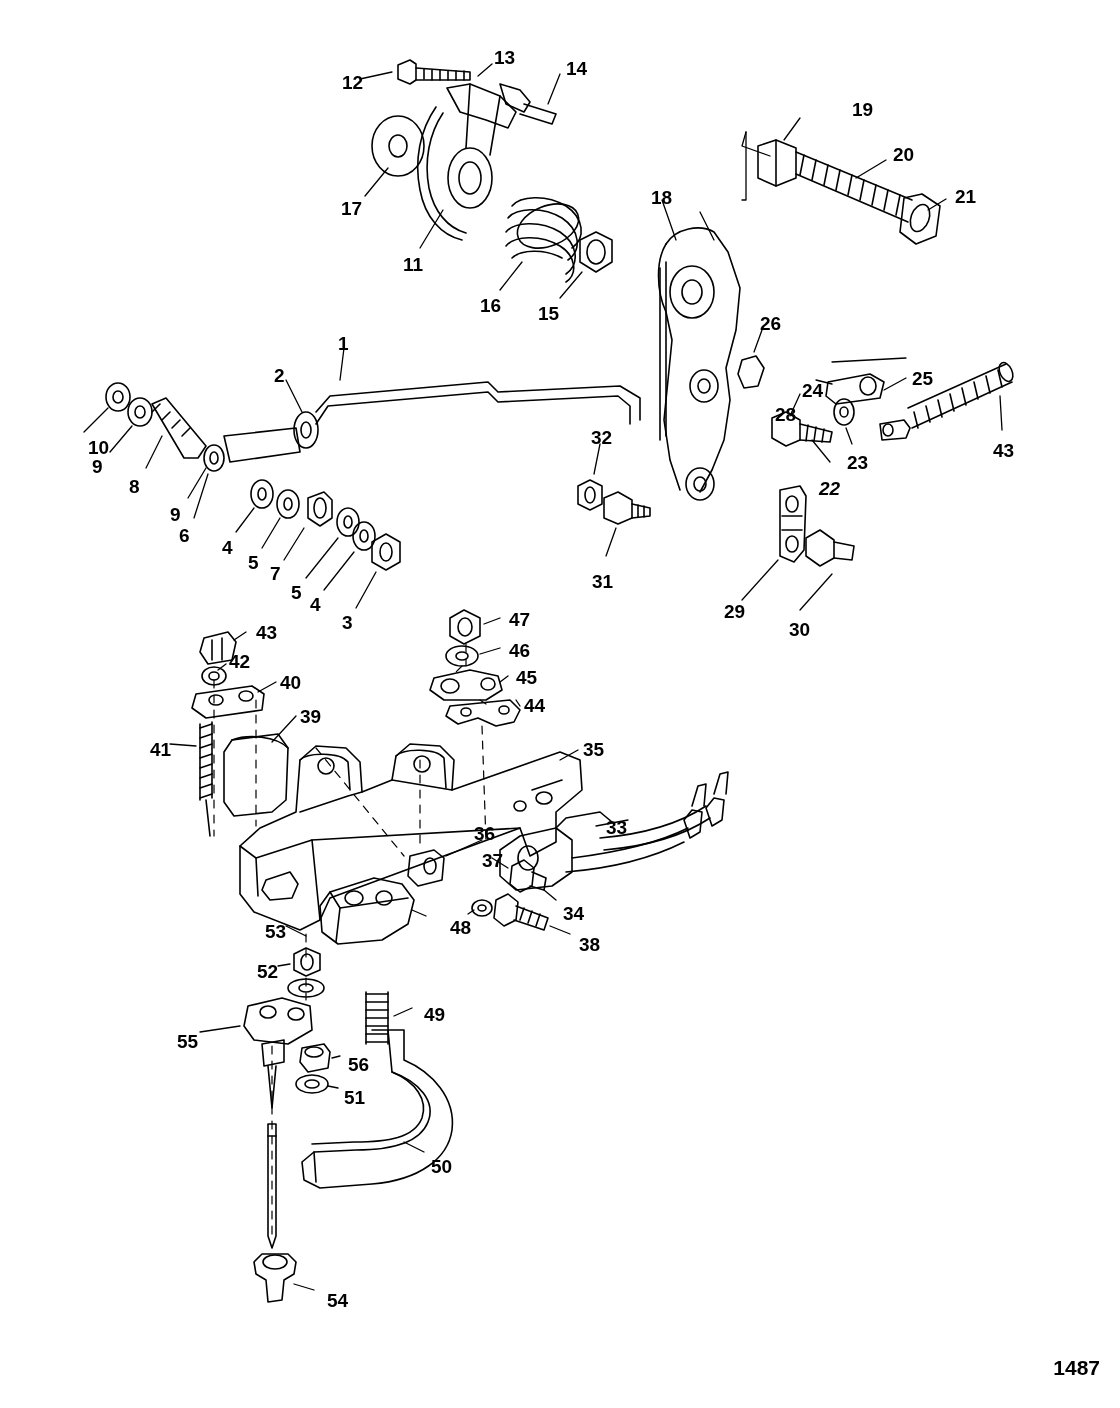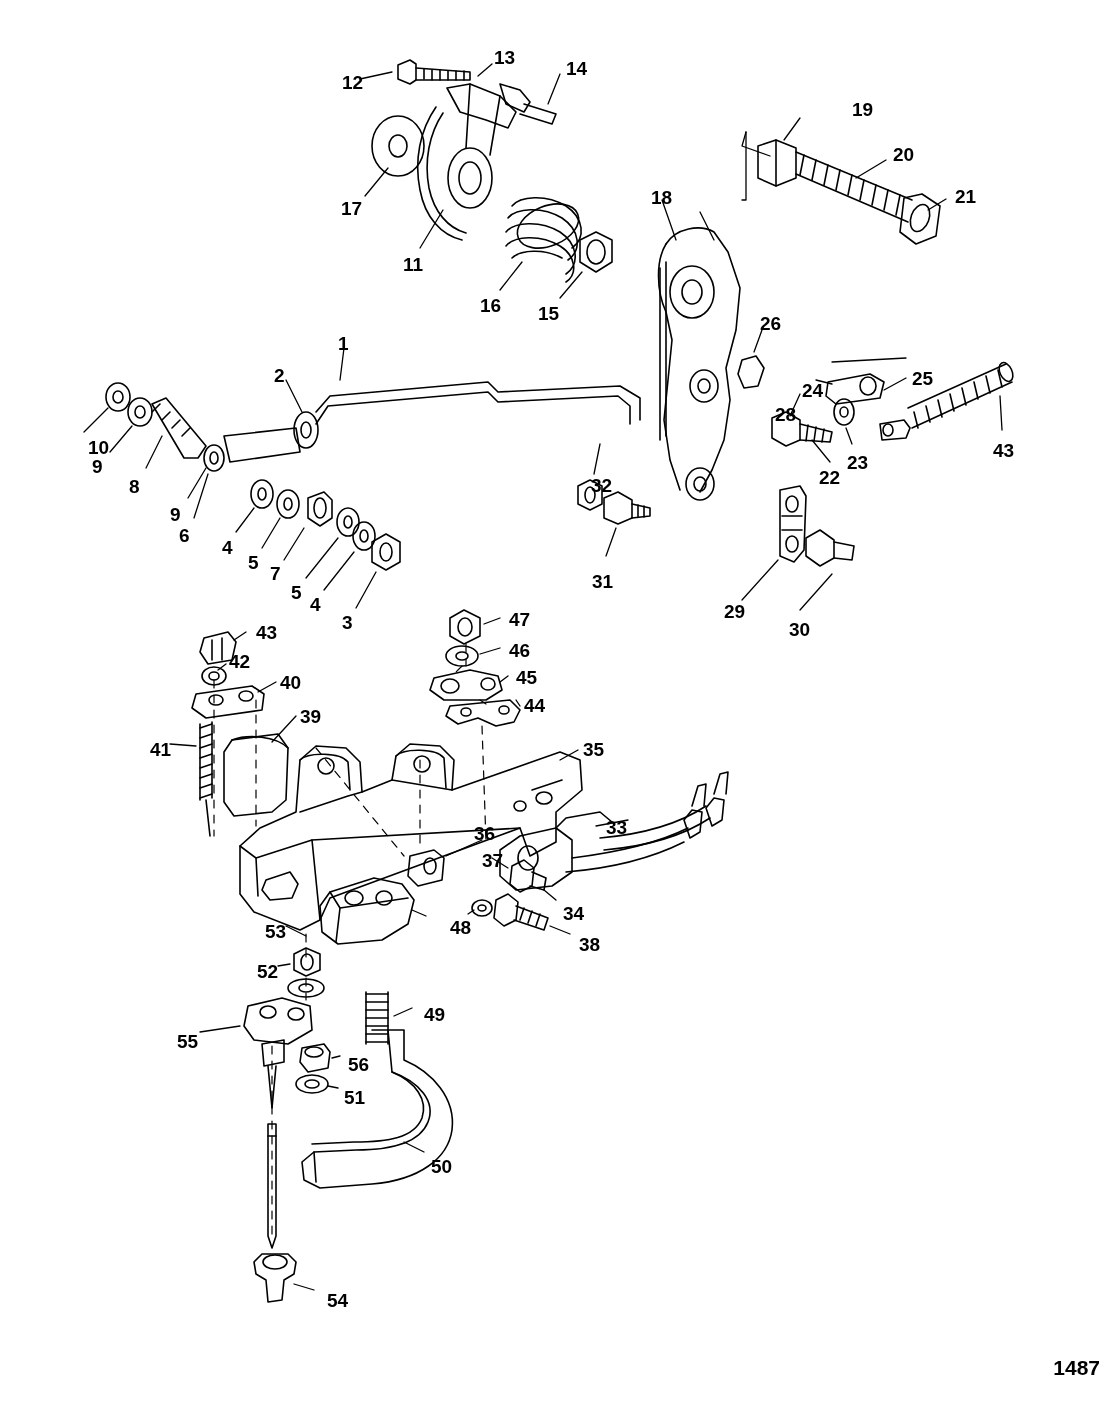--- a/index.html
+++ b/index.html
@@ -461,24 +461,24 @@
     <div class="callout" style="left:538px; top:304px;">15</div>
     <div class="callout" style="left:760px; top:314px;">26</div>
     <div class="callout" style="left:338px; top:334px;">1</div>
     <div class="callout" style="left:274px; top:366px;">2</div>
     <div class="callout" style="left:912px; top:369px;">25</div>
     <div class="callout" style="left:802px; top:381px;text-align:right;">24</div>
     <div class="callout" style="left:775px; top:405px;">28</div>
     <div class="callout" style="left:57px;  top:438px;margin-left:31px;">10</div>
     <div class="callout" style="left:92px;  top:457px;">9</div>
     <div class="callout" style="left:129px; top:477px;">8</div>
-    <div class="callout" style="left:591px; top:428px;margin-top:48px;">32</div>
+    <div class="callout" style="left:591px; top:428px;">32</div>
     <div class="callout" style="left:993px; top:441px;">43</div>
     <div class="callout" style="left:847px; top:453px;">23</div>
-    <div class="callout" style="left:819px; top:468px;">22</div>
+    <div class="callout" style="left:819px; top:479px;font-style:italic;">22</div>
     <div class="callout" style="left:170px; top:505px;">9</div>
     <div class="callout" style="left:179px; top:526px;">6</div>
     <div class="callout" style="left:222px; top:538px;">4</div>
     <div class="callout" style="left:248px; top:553px;">5</div>
     <div class="callout" style="left:270px; top:564px;">7</div>
     <div class="callout" style="left:291px; top:583px;">5</div>
     <div class="callout" style="left:310px; top:595px;">4</div>
     <div class="callout" style="left:342px; top:613px;">3</div>
     <div class="callout" style="left:592px; top:572px;">31</div>
     <div class="callout" style="left:724px; top:602px;">29</div>

